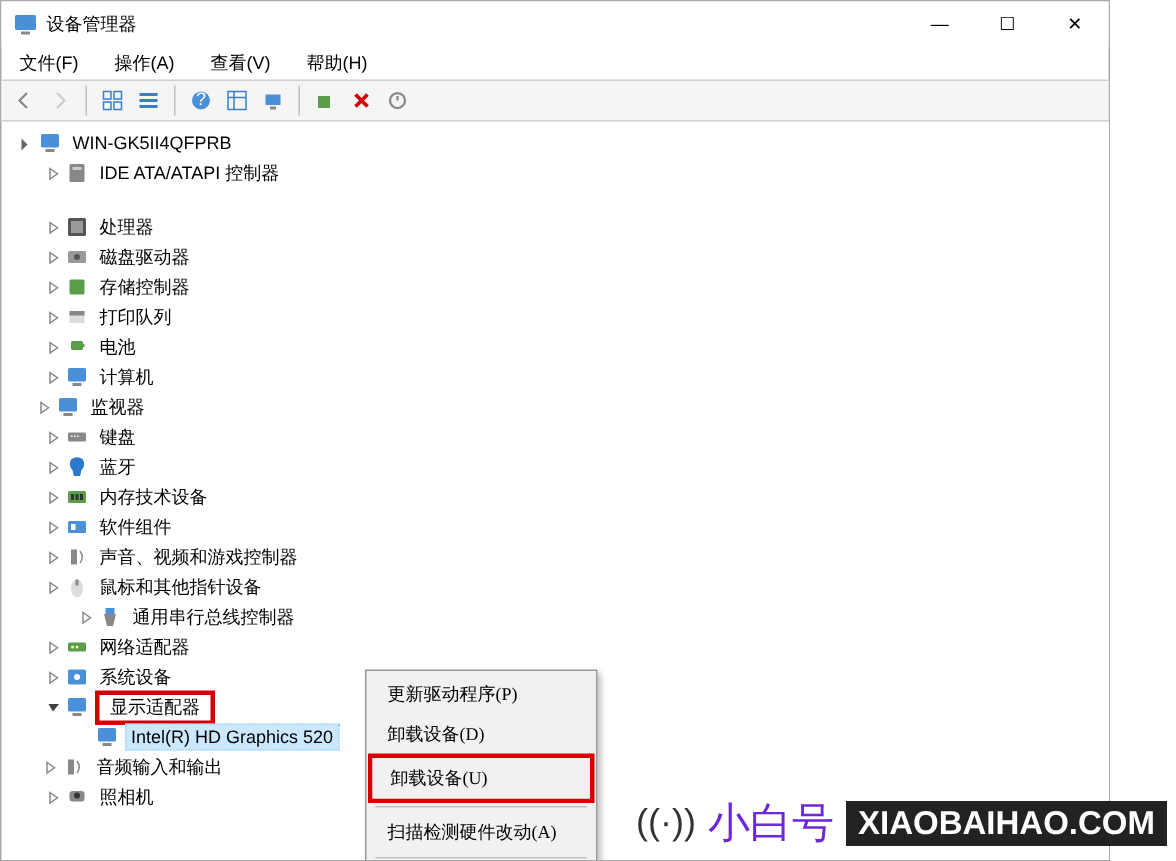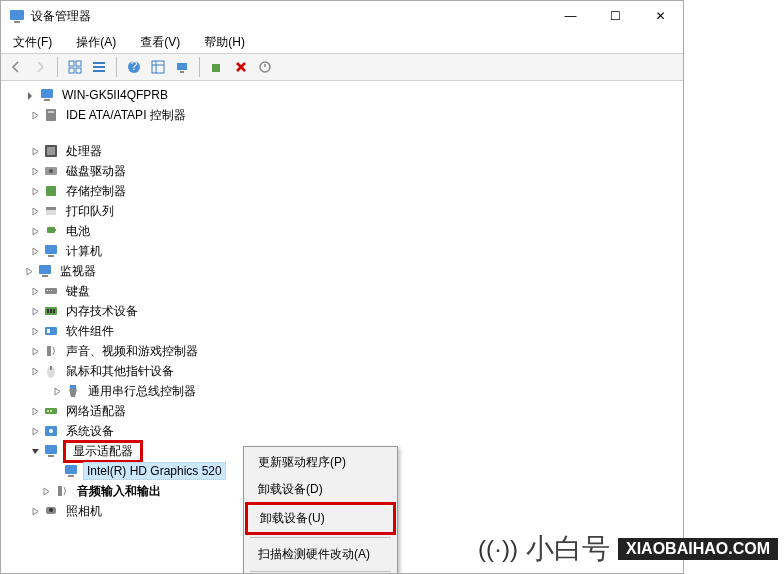--- a/index.html
+++ b/index.html
@@ -1,42 +1,42 @@
 <!DOCTYPE html>
 <html><head>
 <meta charset="utf-8">
 <style>
 * { margin: 0; padding: 0; box-sizing: border-box; font-family: "Microsoft YaHei", "SimSun", sans-serif; font-size: 12px; }
 body { background: #fff; width: 784px; height: 574px; overflow: hidden; position: relative; }
-.window { width: 684px; height: 574px; border: 1px solid #aaa; background: #fff; display: flex; flex-direction: column; }
+.window { width: 740px; height: 574px; border: 1px solid #aaa; background: #fff; display: flex; flex-direction: column; }
 .titlebar { height: 30px; background: #fff; display: flex; align-items: center; justify-content: space-between; padding-left: 8px; }
 .titlebar-left { display: flex; align-items: center; gap: 6px; }
 .titlebar-icon { width: 16px; height: 16px; display: inline-flex; align-items: center; justify-content: center; }
 .titlebar-controls { display: flex; }
 .titlebar-btn { width: 45px; height: 30px; display: flex; align-items: center; justify-content: center; cursor: default; }
 .menubar { height: 22px; display: flex; align-items: center; padding-left: 4px; gap: 8px; }
 .menu-item { padding: 2px 8px; cursor: default; }
 .toolbar { height: 28px; border-top: 1px solid #d0d0d0; border-bottom: 1px solid #d0d0d0; display: flex; align-items: center; padding: 0 4px; gap: 2px; background: #f5f5f5; }
 .tool-btn { width: 22px; height: 22px; display: inline-flex; align-items: center; justify-content: center; cursor: default; }
 .tool-sep { width: 1px; height: 20px; background: #c0c0c0; margin: 0 4px; }
 .tree-area { flex: 1; background: #fff; overflow: auto; padding: 4px 0; position: relative; }
 .tree-row { display: flex; align-items: center; height: 20px; cursor: default; white-space: nowrap; }
 .expander { width: 16px; display: inline-flex; align-items: center; justify-content: center; font-size: 10px; color: #666; cursor: pointer; }
 .expander svg { width: 9px; height: 9px; }
 .node-icon { width: 16px; height: 16px; margin-right: 4px; display: inline-flex; align-items: center; justify-content: center; }
 .tree-label { padding: 1px 3px; }
 .tree-label.selected { background: #cce8ff; border: 1px dotted #99d1ff; }
 .highlight-box { border: 3px solid #d40000; padding: 0 4px; }
 .context-menu { position: absolute; left: 242px; top: 365px; width: 155px; background: #f1f1f1; border: 1px solid #999; box-shadow: 2px 2px 4px rgba(0,0,0,0.25); padding: 2px; z-index: 10; }
-.ctx-item { padding: 5px 12px; cursor: default; background: #f1f1f1; }
+.ctx-item { padding: 5px 12px; cursor: default; background: #f1f1f1; font-family: Liberation Serif, serif; }
 .ctx-sep { height: 1px; background: #c0c0c0; margin: 3px 4px; }
 .ctx-highlight { border: 3px solid #d40000; margin: -1px; }
 .footer-logo { position: absolute; right: 6px; bottom: 6px; display: flex; align-items: center; gap: 8px; z-index: 20; }
-.footer-cn { font-size: 28px; color: #404040; }
-.footer-en { font-size: 16px; background: #222; color: #fff; padding: 2px 8px; font-weight: bold; }
+.footer-cn { font-size: 28px; color: #6d28d9; }
+.footer-en { font-size: 22px; background: #222; color: #fff; padding: 2px 8px; font-weight: bold; }
 .wifi-icon { font-size: 24px; color: #333; }
 </style>
 </head>
 <body>
 
 <div class="window">
 
   <div class="titlebar">
     <div class="titlebar-left">
       <span class="titlebar-icon">
@@ -123,21 +123,21 @@
     <div class="tool-btn">
         <svg width="14" height="14" viewBox="0 0 14 14">
           <circle cx="7" cy="7" r="5" stroke="#888" stroke-width="1.5" fill="none"></circle>
           <path d="M7 4 L7 7" stroke="#888" stroke-width="1.5"></path>
         </svg>
       </div>
   </div>
 
   <div class="tree-area">
 
-    <div class="tree-row" style="padding-left:22px">
+    <div class="tree-row" style="padding-left:8px">
       <span class="expander">
           <svg viewBox="0 0 9 9">
             <path d="M1 1 L5 5 L1 9" fill="#666"></path>
           </svg>
         </span>
       <span class="node-icon">
           <svg viewBox="0 0 16 16">
             <rect x="2" y="2" width="12" height="9" fill="#4a90d9" rx="1"></rect>
             <rect x="5" y="12" width="6" height="2" fill="#888"></rect>
           </svg>
@@ -274,20 +274,33 @@
           <span class="tree-label">键盘</span>
         </div>
         <div class="tree-row" style="padding-left: 26px;">
           <span class="expander">
             <svg viewBox="0 0 9 9">
               <path d="M2 1 L7 4.5 L2 8 Z" fill="none" stroke="#888"></path>
             </svg>
           </span>
           <span class="node-icon">
             <svg viewBox="0 0 16 16">
+              <path d="M4 3 Q8 0 12 3 Q14 7 11 10 L10 14 L6 14 L5 10 Q2 7 4 3" fill="#2979cc"></path>
+            </svg>
+          </span>
+          <span class="tree-label">蓝牙</span>
+        </div>
+        <div class="tree-row" style="padding-left: 26px;">
+          <span class="expander">
+            <svg viewBox="0 0 9 9">
+              <path d="M2 1 L7 4.5 L2 8 Z" fill="none" stroke="#888"></path>
+            </svg>
+          </span>
+          <span class="node-icon">
+            <svg viewBox="0 0 16 16">
               <rect x="2" y="4" width="12" height="8" fill="#5a9e4a" rx="1"></rect>
               <rect x="4" y="6" width="2" height="4" fill="#333"></rect>
               <rect x="7" y="6" width="2" height="4" fill="#333"></rect>
               <rect x="10" y="6" width="2" height="4" fill="#333"></rect>
             </svg>
           </span>
           <span class="tree-label">内存技术设备</span>
         </div>
         <div class="tree-row" style="padding-left: 26px;">
           <span class="expander">
@@ -390,21 +403,21 @@
         </div>
         <div class="tree-row" style="padding-left: 62px;">
           <span class="node-icon">
             <svg viewBox="0 0 16 16">
               <rect x="2" y="2" width="12" height="9" fill="#4a90d9" rx="1"></rect>
               <rect x="5" y="12" width="6" height="2" fill="#888"></rect>
             </svg>
           </span>
           <span class="tree-label selected">Intel(R) HD Graphics 520</span>
         </div>
-        <div class="tree-row" style="padding-left: 37px; font-weight: bold;">
+        <div class="tree-row" style="padding-left: 24px;">
           <span class="expander">
             <svg viewBox="0 0 9 9">
               <path d="M2 1 L7 4.5 L2 8 Z" fill="none" stroke="#888"></path>
             </svg>
           </span>
           <span class="node-icon">
             <svg viewBox="0 0 16 16">
               <rect x="4" y="3" width="4" height="10" fill="#888"></rect>
               <path d="M10 4 Q13 8 10 12" stroke="#888" fill="none"></path>
             </svg>

